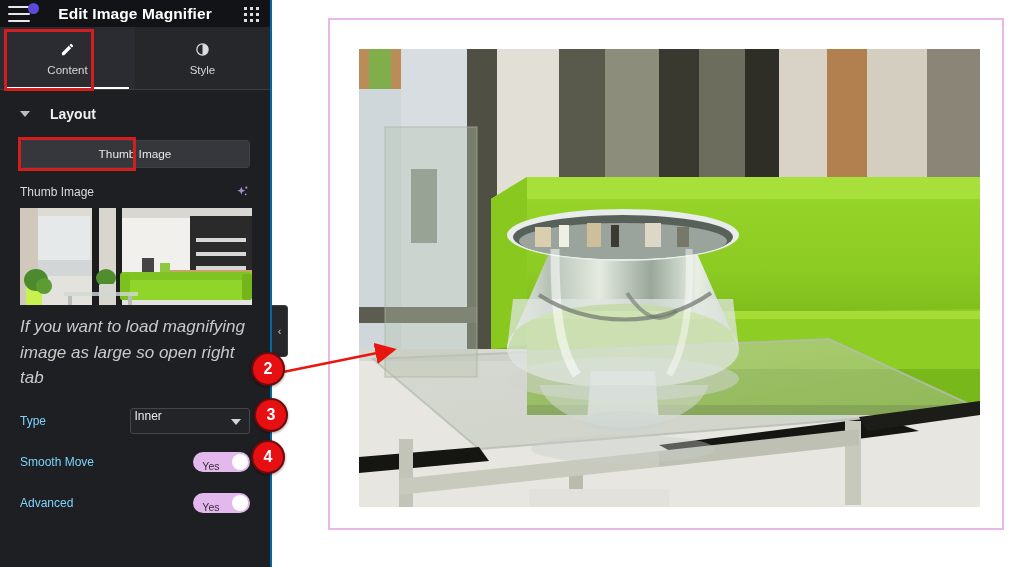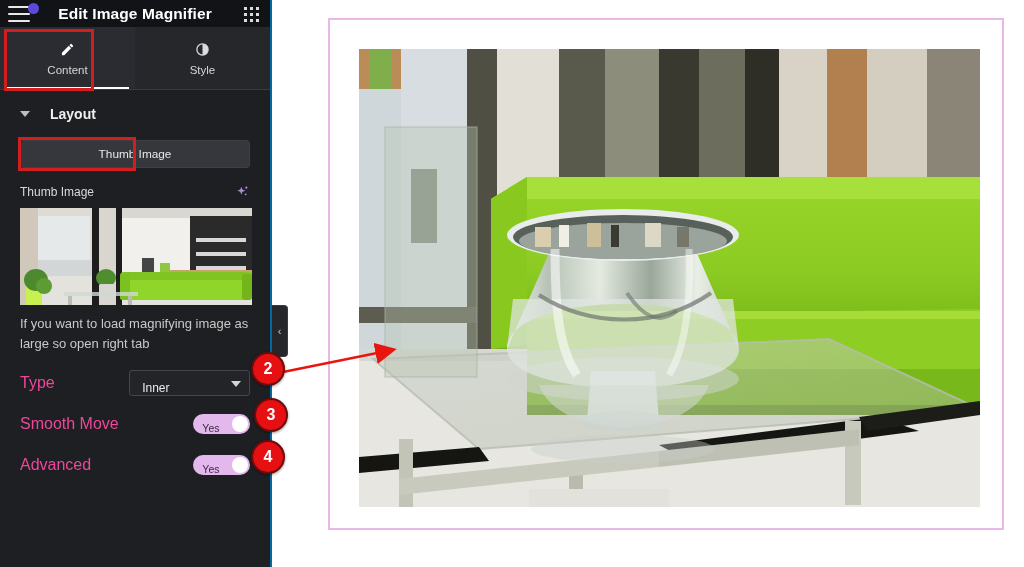--- a/index.html
+++ b/index.html
@@ -130,40 +130,41 @@
 
   #thumb-preview {
     width: 232px; height: 97px;
     background: #555;
     overflow: hidden;
     position: relative;
   }
   #hint-text {
     margin-top: 9px;
     color: #c9c9c9;
-    font-size: 13px;
+    font-size: 17px;
+    font-style: italic;
     line-height: 1.5;
     width: 240px;
   }
 
   .ctrl-row {
     display: flex; align-items: center;
     height: 22px;
     margin-top: 19px;
   }
-  .ctrl-row .ctrl-label { color: #ec4899; font-size: 16px; width: 114px; }
+  .ctrl-row .ctrl-label { color: #7dd3fc; font-size: 12px; width: 114px; }
 
   #type-select {
     width: 125px; height: 26px;
     background: #232428;
     border: 1px solid #44464c;
     border-radius: 3px;
     color: #eaeaea; font-size: 12px;
-    display: flex; align-items: flex-end;
-    padding: 0 12px;
+    display: flex; align-items: flex-start;
+    padding: 0 4px;
     position: relative;
     cursor: pointer;
   }
   #type-select .sel-caret {
     position: absolute; right: 8px; top: 10px;
     width: 0; height: 0;
     border-left: 5px solid transparent;
     border-right: 5px solid transparent;
     border-top: 6px solid #d4d4d4;
   }

